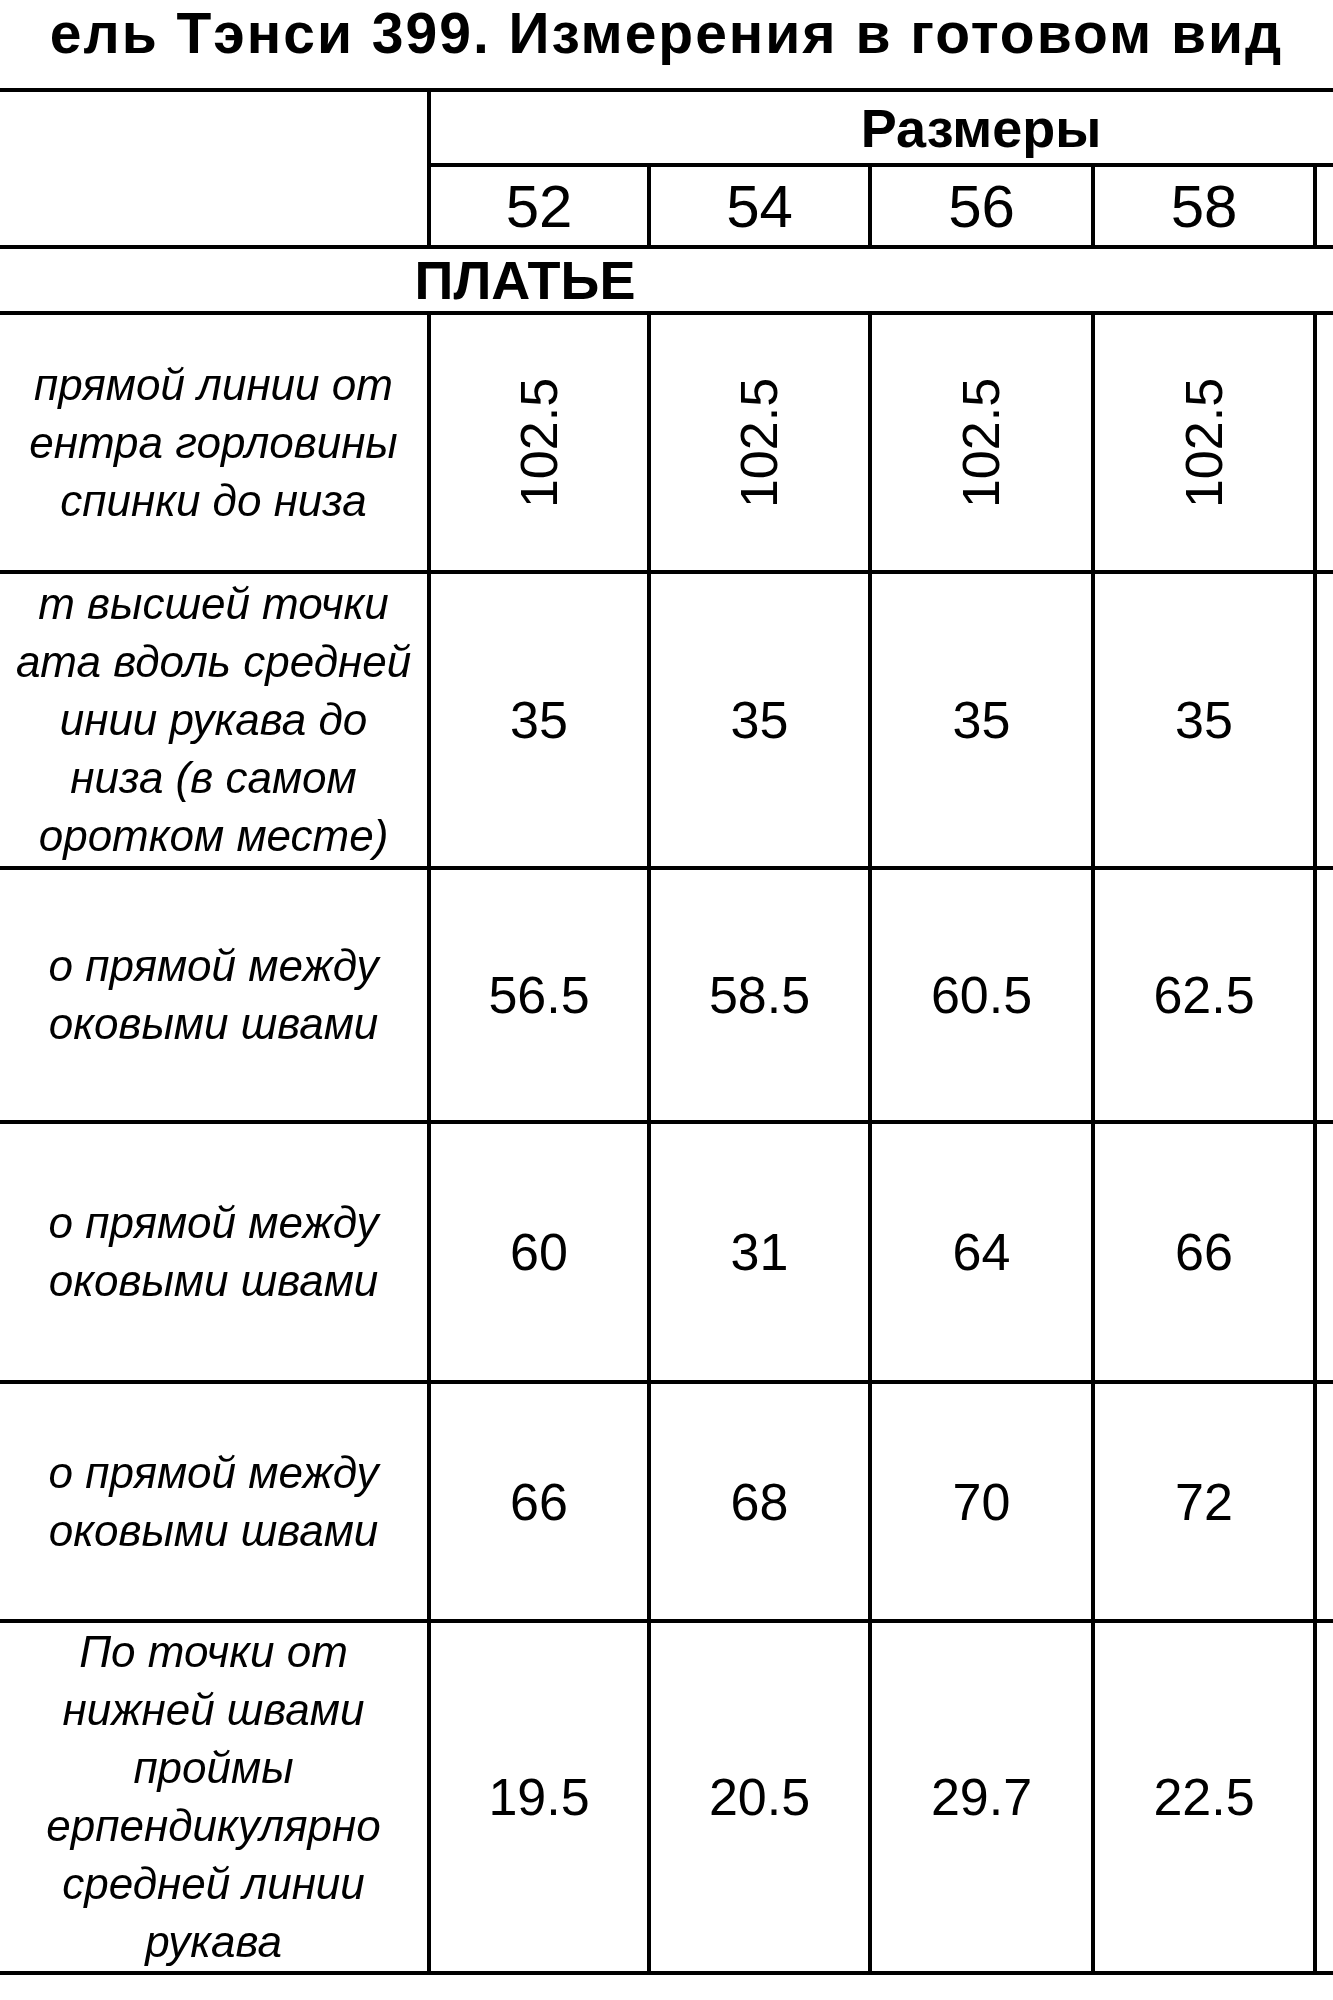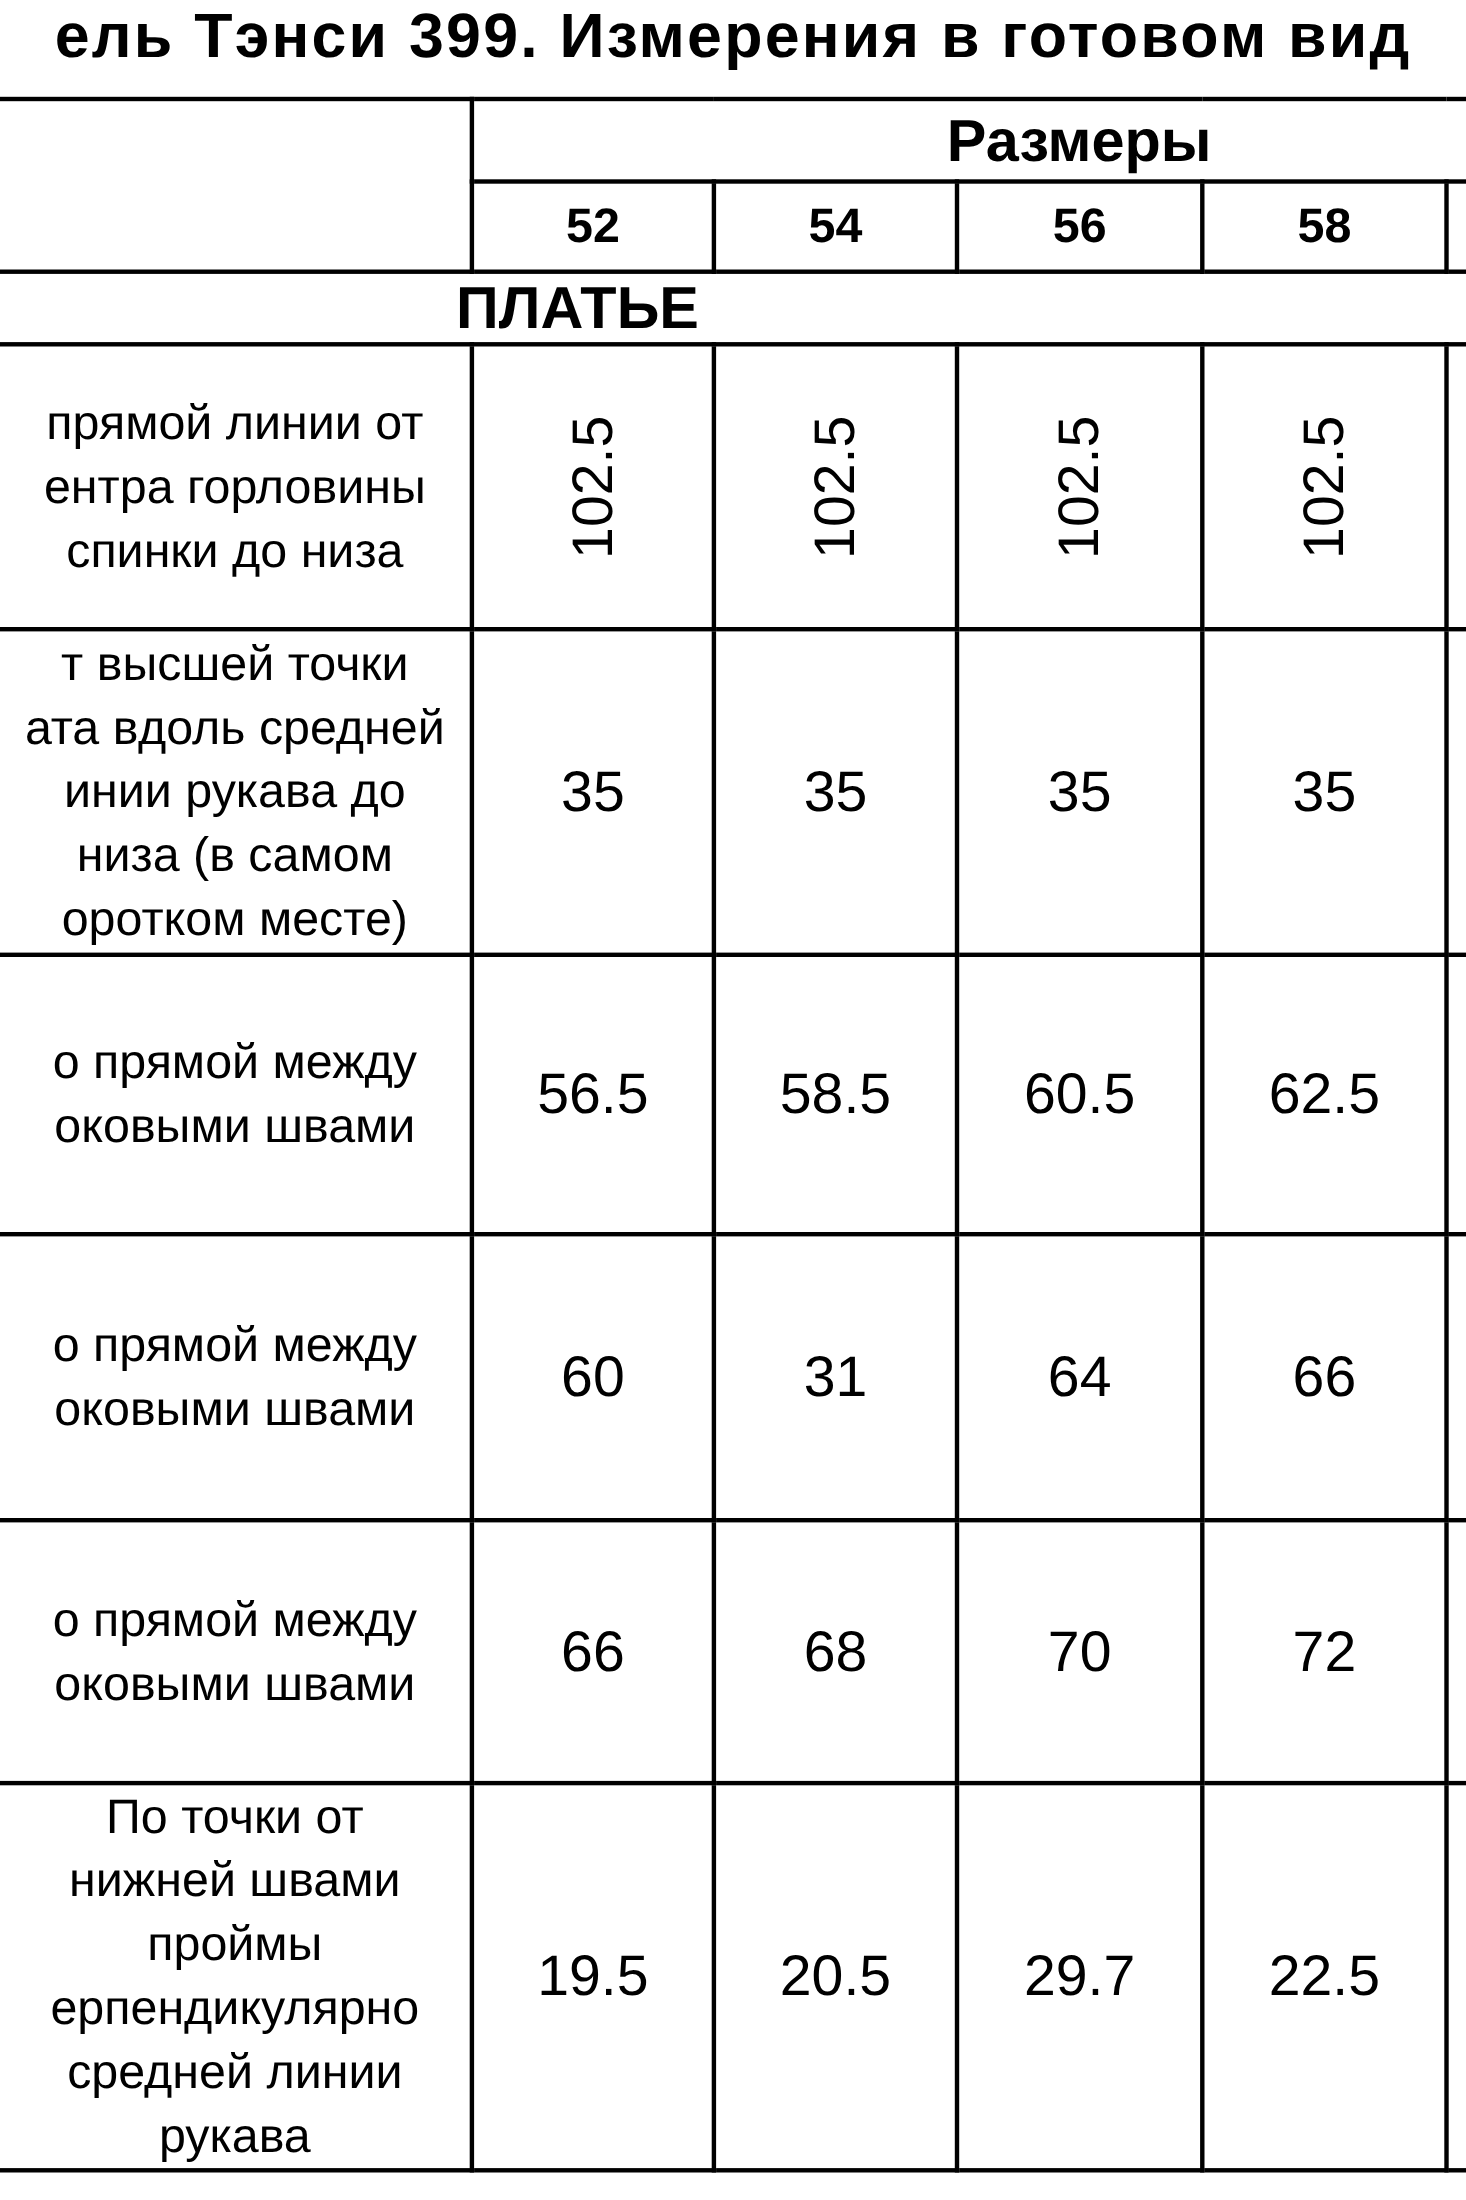--- a/index.html
+++ b/index.html
@@ -26,27 +26,27 @@
     padding: 0; margin: 12px;
     text-align: center; vertical-align: middle;
     overflow: hidden;
   }
   td:first-child { border-left: none; }
   td.no-right { border-right: none; }
   td.sizes-header-cell {
     font-weight: 700; font-size: 54px;
     padding-left: 198px; 
   }
-  td.size-cell { font-weight: 700; font-size: 44px; }
+  td.size-cell { font-weight: 400; font-size: 60px; }
   td.section-cell {
     font-weight: 700; font-size: 54px;
     padding-right: 283px; 
   }
   td.label-cell {
-    font-size: 44px; line-height: 58px;
+    font-style: italic; font-size: 44px; line-height: 58px;
   }
   td.label-cell .lbl-line { white-space: nowrap; }
   td.value-cell { font-size: 52px; }
   td.value-cell .rot-span {
     display: inline-block;
     transform: rotate(-90deg);
     white-space: nowrap;
   }
 </style>
 </head>

